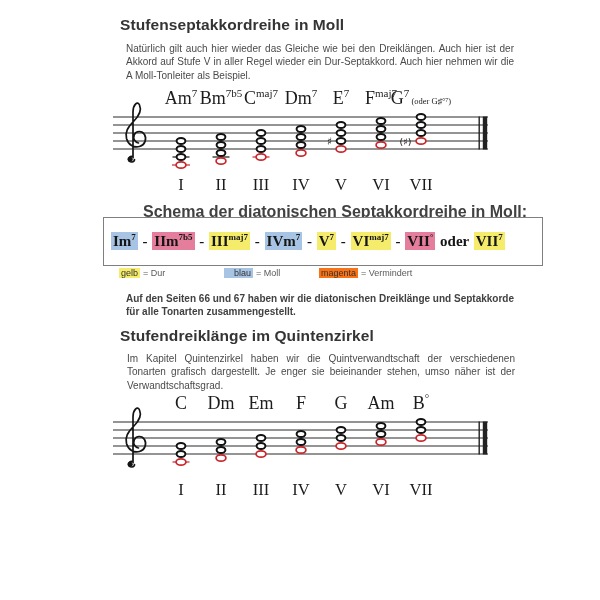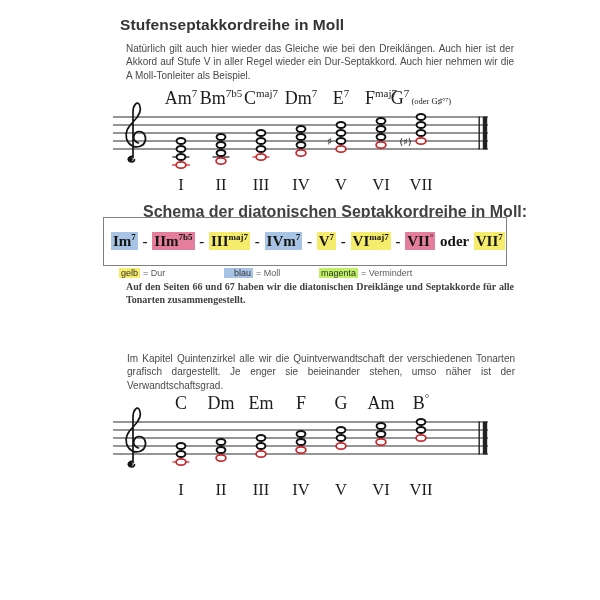--- a/index.html
+++ b/index.html
@@ -3,26 +3,26 @@
 <meta charset="utf-8">
 <style>
   html,body{margin:0;padding:0;}
   body{width:600px;height:600px;background:#fdfdfd;font-family:"Liberation Sans",sans-serif;}
   .page{position:relative;width:600px;height:600px;background:#ffffff;overflow:hidden;}
   .h1{position:absolute;font-size:15.5px;font-weight:bold;color:#343434;letter-spacing:0.1px;}
   .h1.first{left:120px;top:16px;}
   .h1.second{left:120px;top:327px;}
   .body-text{position:absolute;font-size:10px;line-height:13.4px;color:#4a4a4a;text-align:justify;width:388px;}
   .p1{left:126px;top:42px;}
-  .p2{left:126px;top:280px;font-weight:bold;color:#414141;font-family:Liberation Serif, serif;}
+  .p2{left:126px;top:292px;font-weight:bold;color:#414141;}
   .p3{left:127px;top:352px;}
   .p4{left:127px;top:379px;text-align:left;}
   .p5{left:126px;top:517px;}
   .schema-label{position:absolute;left:127px;top:203px;font-size:16px;font-weight:bold;color:#414141;margin-left:16px;}
-  .schema-box{position:absolute;left:103px;top:217px;width:404px;height:49px;border:1px solid #7f7f7f;
+  .schema-box{position:absolute;left:103px;top:217px;width:440px;height:49px;border:1px solid #7f7f7f;
               background:#ffffff;display:flex;align-items:center;padding-left:7px;box-sizing:border-box;}
   .schema-line{font-family:"Liberation Serif","DejaVu Serif",serif;font-weight:bold;font-size:15px;
                color:#151515;white-space:nowrap;}
   .schema-line .tok{padding:1px 2px;}
   .schema-line sup{font-size:9px;vertical-align:super;line-height:0;}
   .schema-line .sep{padding:0 1px;}
   .legend{position:absolute;left:119px;top:268px;display:flex;font-size:9px;color:#5a5a5a;}
   .legend-item{display:flex;align-items:center;}
   .legend-item:nth-child(1){width:105px;}
   .legend-item:nth-child(2){width:95px;}
@@ -126,29 +126,30 @@
   <div class="legend" id="legend">
       <span class="legend-item">
         <span class="swatch" style="background: rgb(244, 236, 106);">gelb</span>
         <span>=  Dur</span>
       </span>
       <span class="legend-item">
         <span class="swatch" style="background: rgb(168, 196, 228); padding-left: 10px;">blau</span>
         <span>=  Moll</span>
       </span>
       <span class="legend-item">
-        <span class="swatch" style="background: #bef264;">magenta</span>
+        <span class="swatch" style="background: #f97316;">magenta</span>
         <span>=  Vermindert</span>
       </span>
     </div>
 
   <div class="body-text p2">Auf den Seiten 66 und 67 haben wir die diatonischen Dreiklänge und Septakkorde für alle Tonarten zusammengestellt.</div>
 
-
-  <div class="body-text p3">Im Kapitel Quintenzirkel alle wir die Quintverwandtschaft der verschiedenen Tonarten grafisch dargestellt. Je enger sie beieinander stehen, umso näher ist der Verwandtschaftsgrad.</div>
+  <div class="h1 second">Stufendreiklänge im Quintenzirkel</div>
+
+  <div class="body-text p3">Im Kapitel Quintenzirkel haben wir die Quintverwandtschaft der verschiedenen Tonarten grafisch dargestellt. Je enger sie beieinander stehen, umso näher ist der Verwandtschaftsgrad.</div>
 
 
   <svg class="music second" id="staff2" width="400" height="114" viewBox="0 0 400 114">
       <line x1="0" y1="33" x2="375" y2="33" stroke="#2a2a2a" stroke-width="1.1"></line>
       <line x1="0" y1="41" x2="375" y2="41" stroke="#2a2a2a" stroke-width="1.1"></line>
       <line x1="0" y1="49" x2="375" y2="49" stroke="#2a2a2a" stroke-width="1.1"></line>
       <line x1="0" y1="57" x2="375" y2="57" stroke="#2a2a2a" stroke-width="1.1"></line>
       <line x1="0" y1="65" x2="375" y2="65" stroke="#2a2a2a" stroke-width="1.1"></line>
       <rect x="365.5" y="32.5" width="1.4" height="33" fill="#222"></rect>
       <rect x="369.8" y="32.5" width="4.4" height="33" fill="#222"></rect>

